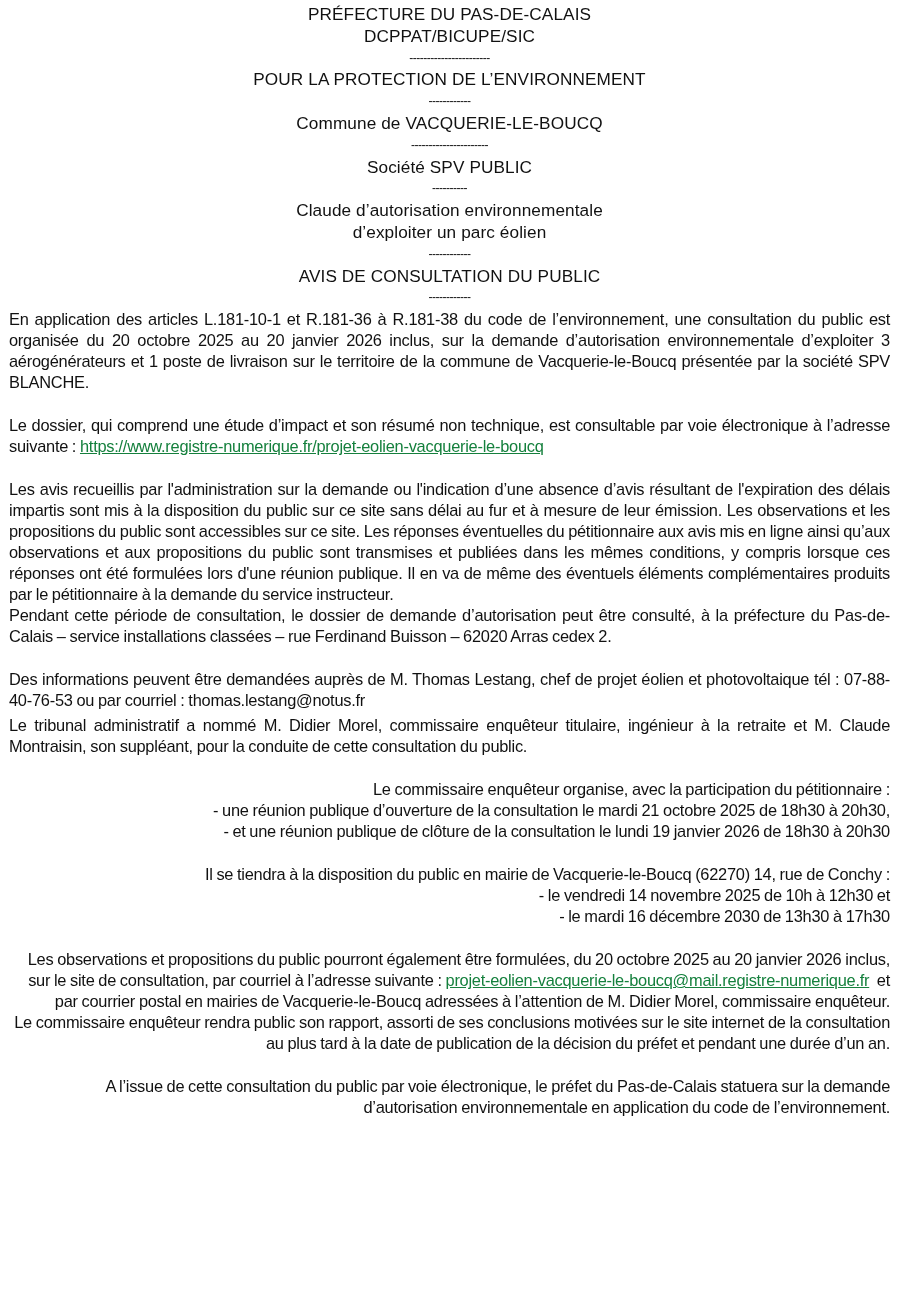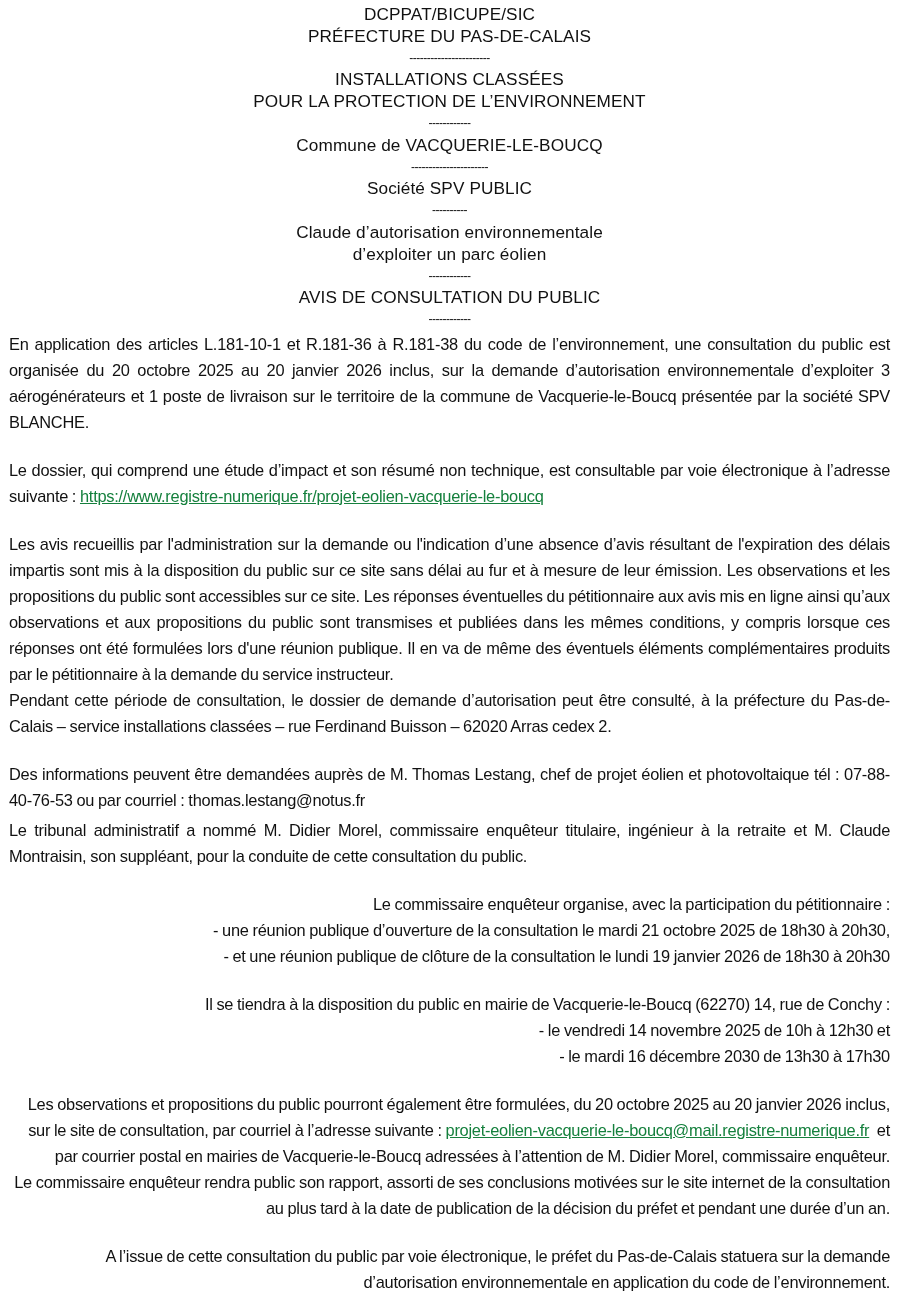--- a/index.html
+++ b/index.html
@@ -29,21 +29,21 @@
     }
     .header .sep {
       display: block;
       font-size: 12px;
       line-height: 21.8px;
       letter-spacing: -0.5px;
     }
     .body-text {
       font-family: "Liberation Sans Narrow", "Liberation Sans", sans-serif;
       font-size: 16.4px;
-      line-height: 26px;
+      line-height: 21px;
       text-align: justify;
       letter-spacing: -0.25px;
       word-spacing: -0.5px;
     }
     .body-text p {
       margin: 0;
     }
     .gap {
       height: 22px;
     }
@@ -57,24 +57,23 @@
       color: #15803d;
       text-decoration: underline;
     }
   </style>
 </head>
 <body>
 
 <div class="page">
 
   <div class="header">
+    <span class="line">PRÉFECTURE DU PAS-DE-CALAIS</span>
     <span class="line">DCPPAT/BICUPE/SIC</span>
-    <span class="line">PRÉFECTURE DU PAS-DE-CALAIS</span>
     <span class="sep">-----------------------</span>
-    <span class="line">INSTALLATIONS CLASSÉES</span>
     <span class="line">POUR LA PROTECTION DE L’ENVIRONNEMENT</span>
     <span class="sep">------------</span>
     <span class="line">Commune de VACQUERIE-LE-BOUCQ</span>
     <span class="sep">----------------------</span>
     <span class="line">Société SPV PUBLIC</span>
     <span class="sep">----------</span>
     <span class="line">Claude d’autorisation environnementale</span>
     <span class="line">d’exploiter un parc éolien</span>
     <span class="sep">------------</span>
     <span class="line">AVIS DE CONSULTATION DU PUBLIC</span>

